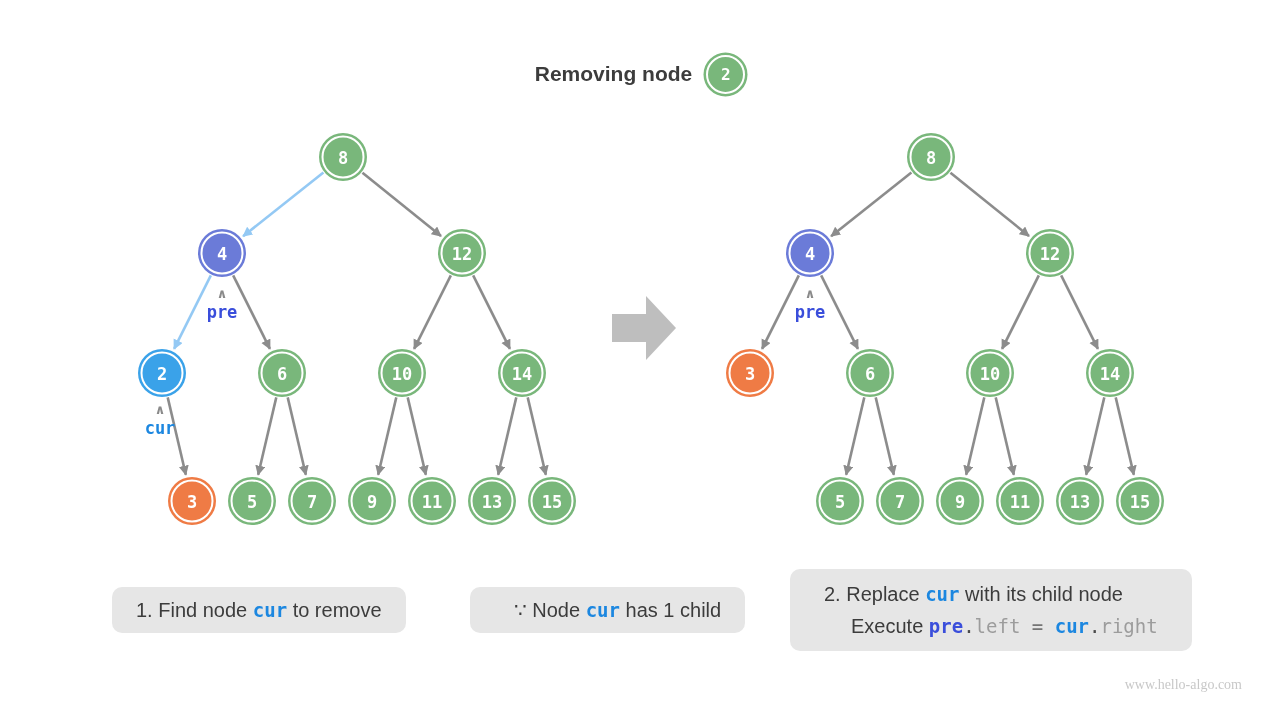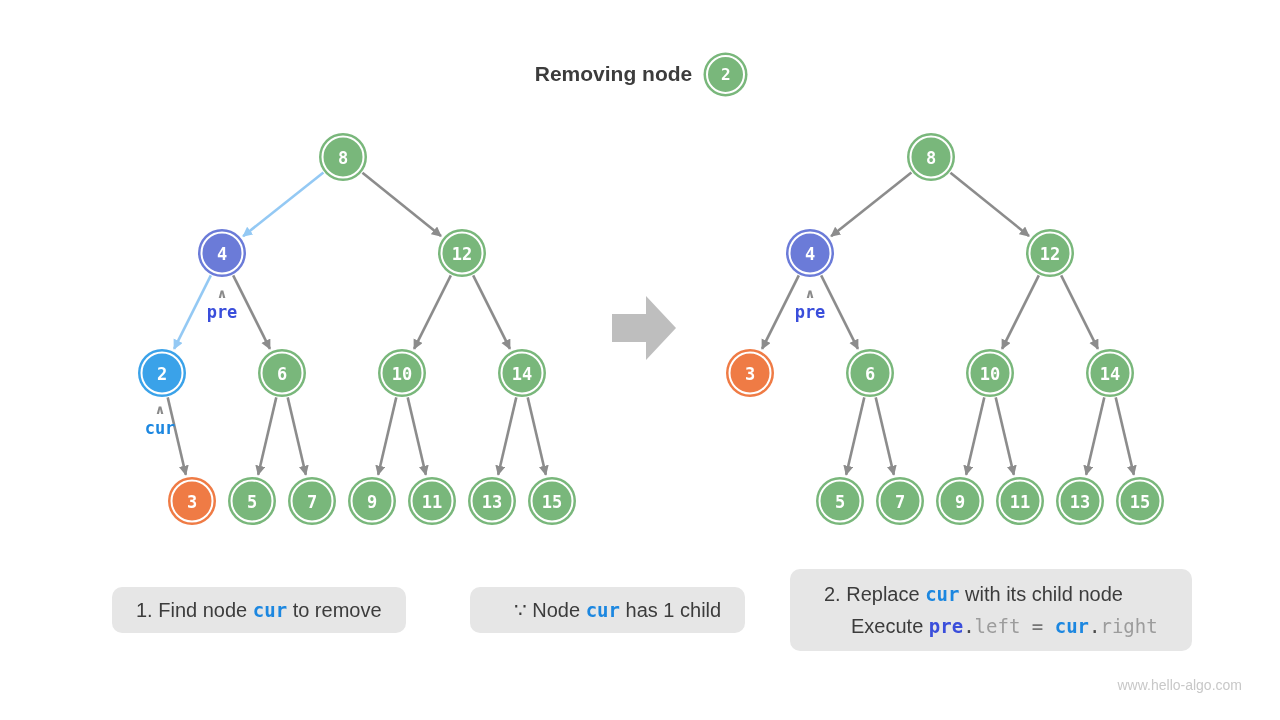--- a/index.html
+++ b/index.html
@@ -37,21 +37,21 @@
   #caption-0{left:112px;top:587px;height:32px;}
   #caption-1{left:470px;top:587px;height:32px;padding-left:44px;}
   #caption-2{left:790px;top:569px;padding:9px 34px;}
   .seg-plain{color:var(--text-dark,#3C3C3C);}
   .seg-cur{font-family:"DejaVu Sans Mono",monospace;font-weight:700;color:var(--cur,#1C87E0);font-size:19px;}
   .seg-pre{font-family:"DejaVu Sans Mono",monospace;font-weight:700;color:var(--pre,#3A4EDB);font-size:19px;}
   .seg-dot{font-family:"DejaVu Sans Mono",monospace;color:#4A4A4A;font-size:19px;}
   .seg-codegray{font-family:"DejaVu Sans Mono",monospace;color:var(--codegray,#9C9C9C);font-size:19px;}
   .seg-codemid{font-family:"DejaVu Sans Mono",monospace;color:var(--codemid,#757575);font-size:19px;}
 
-  .watermark{position:absolute;right:38px;top:677px;font-family:Liberation Sans, sans-serif;
+  .watermark{position:absolute;right:38px;top:677px;font-family:Liberation Serif, serif;
     font-size:14px;color:var(--watermark,#C8C8C8);}
 </style>
 </head>
 <body>
 
 <div class="canvas">
 
   <svg id="edges-svg">
     <defs>
       <marker id="arrow-gray" markerUnits="userSpaceOnUse" markerWidth="11" markerHeight="11" refX="9" refY="5" orient="auto">

